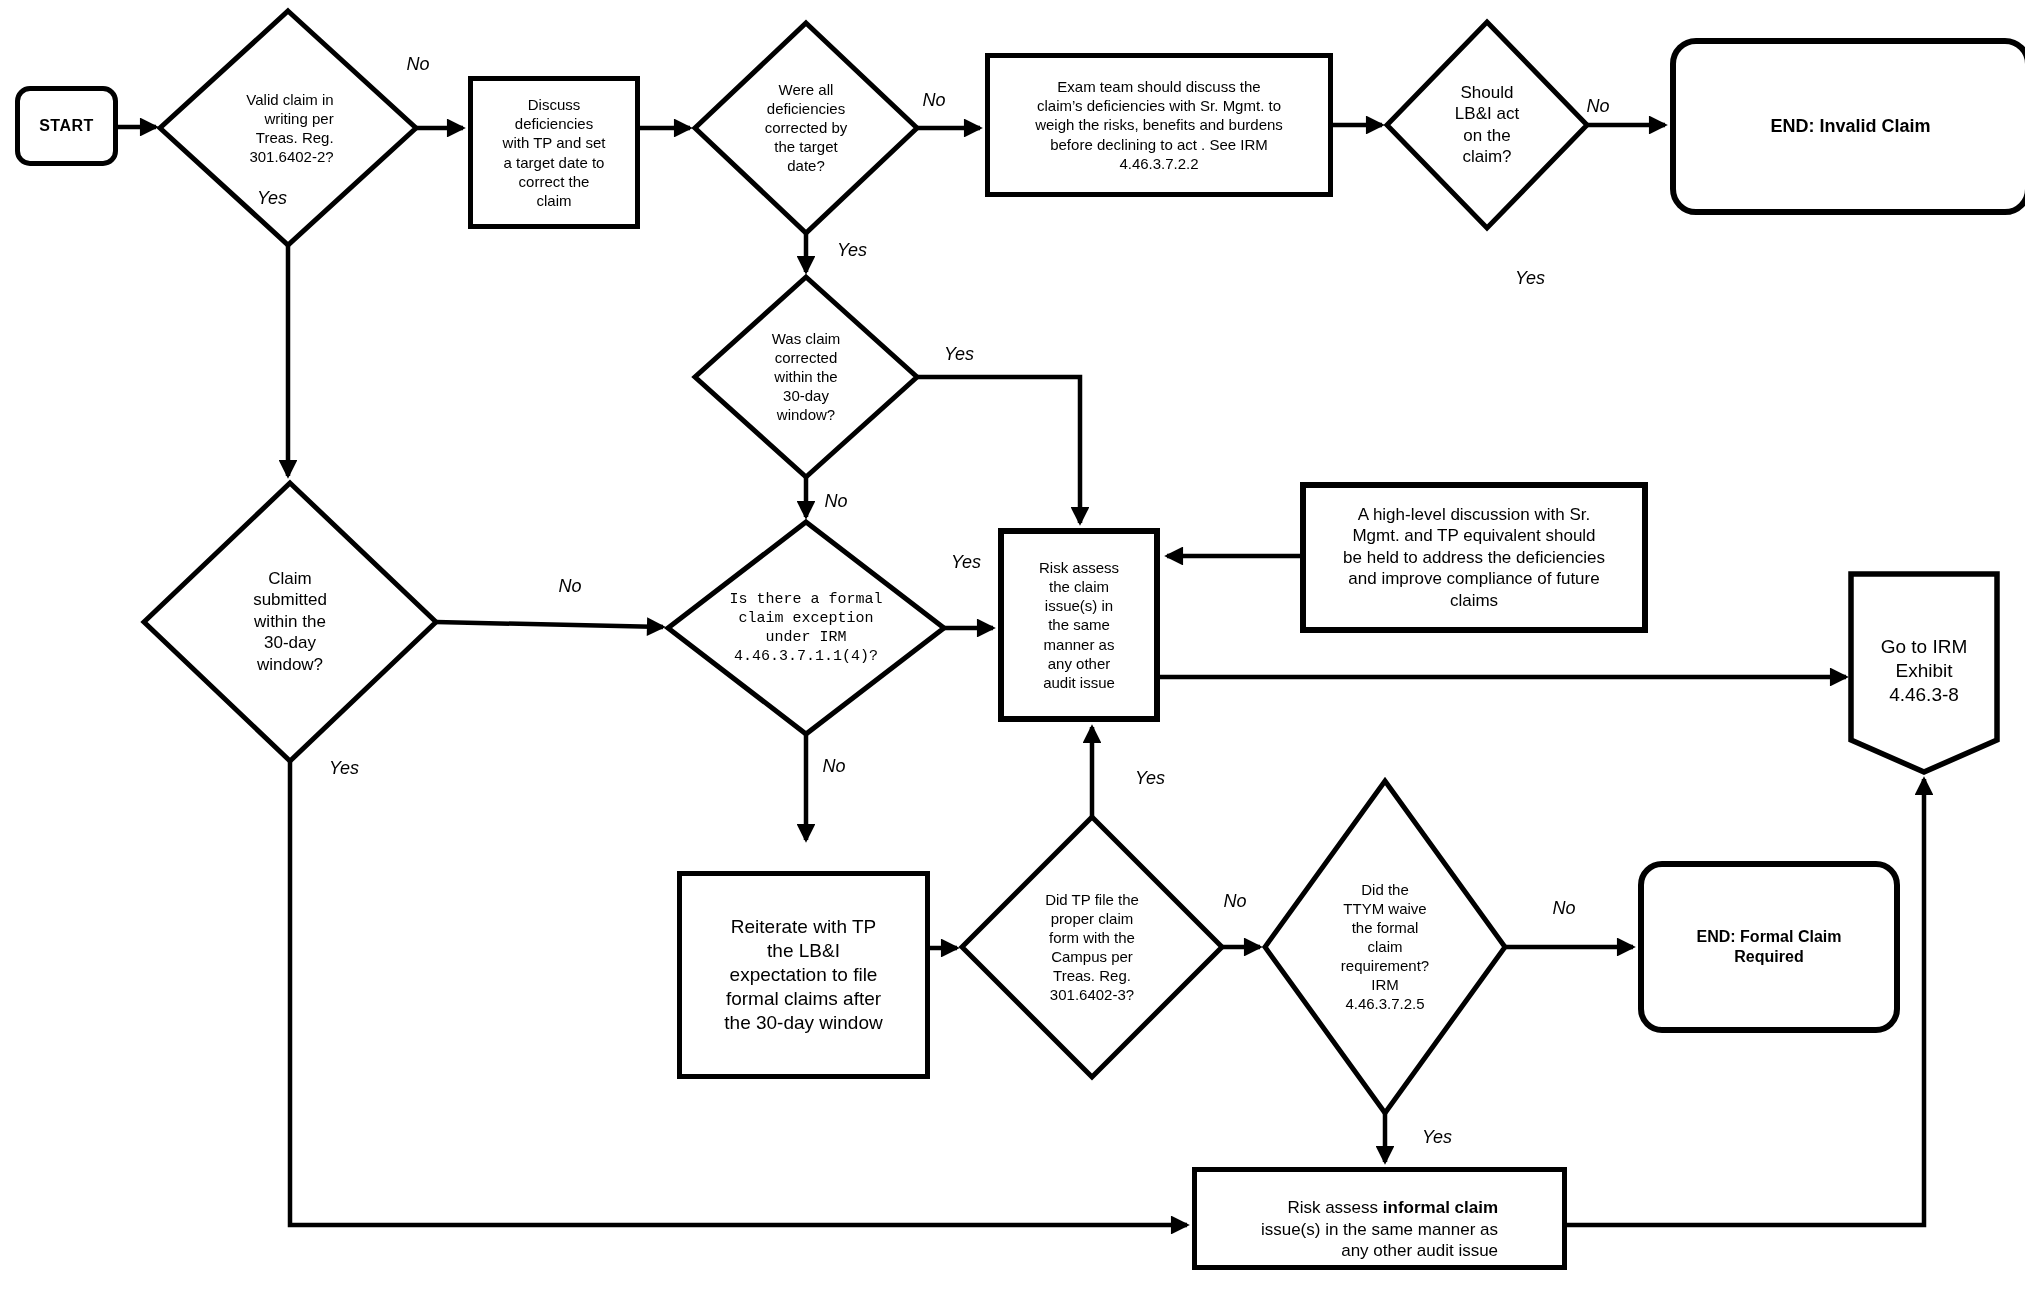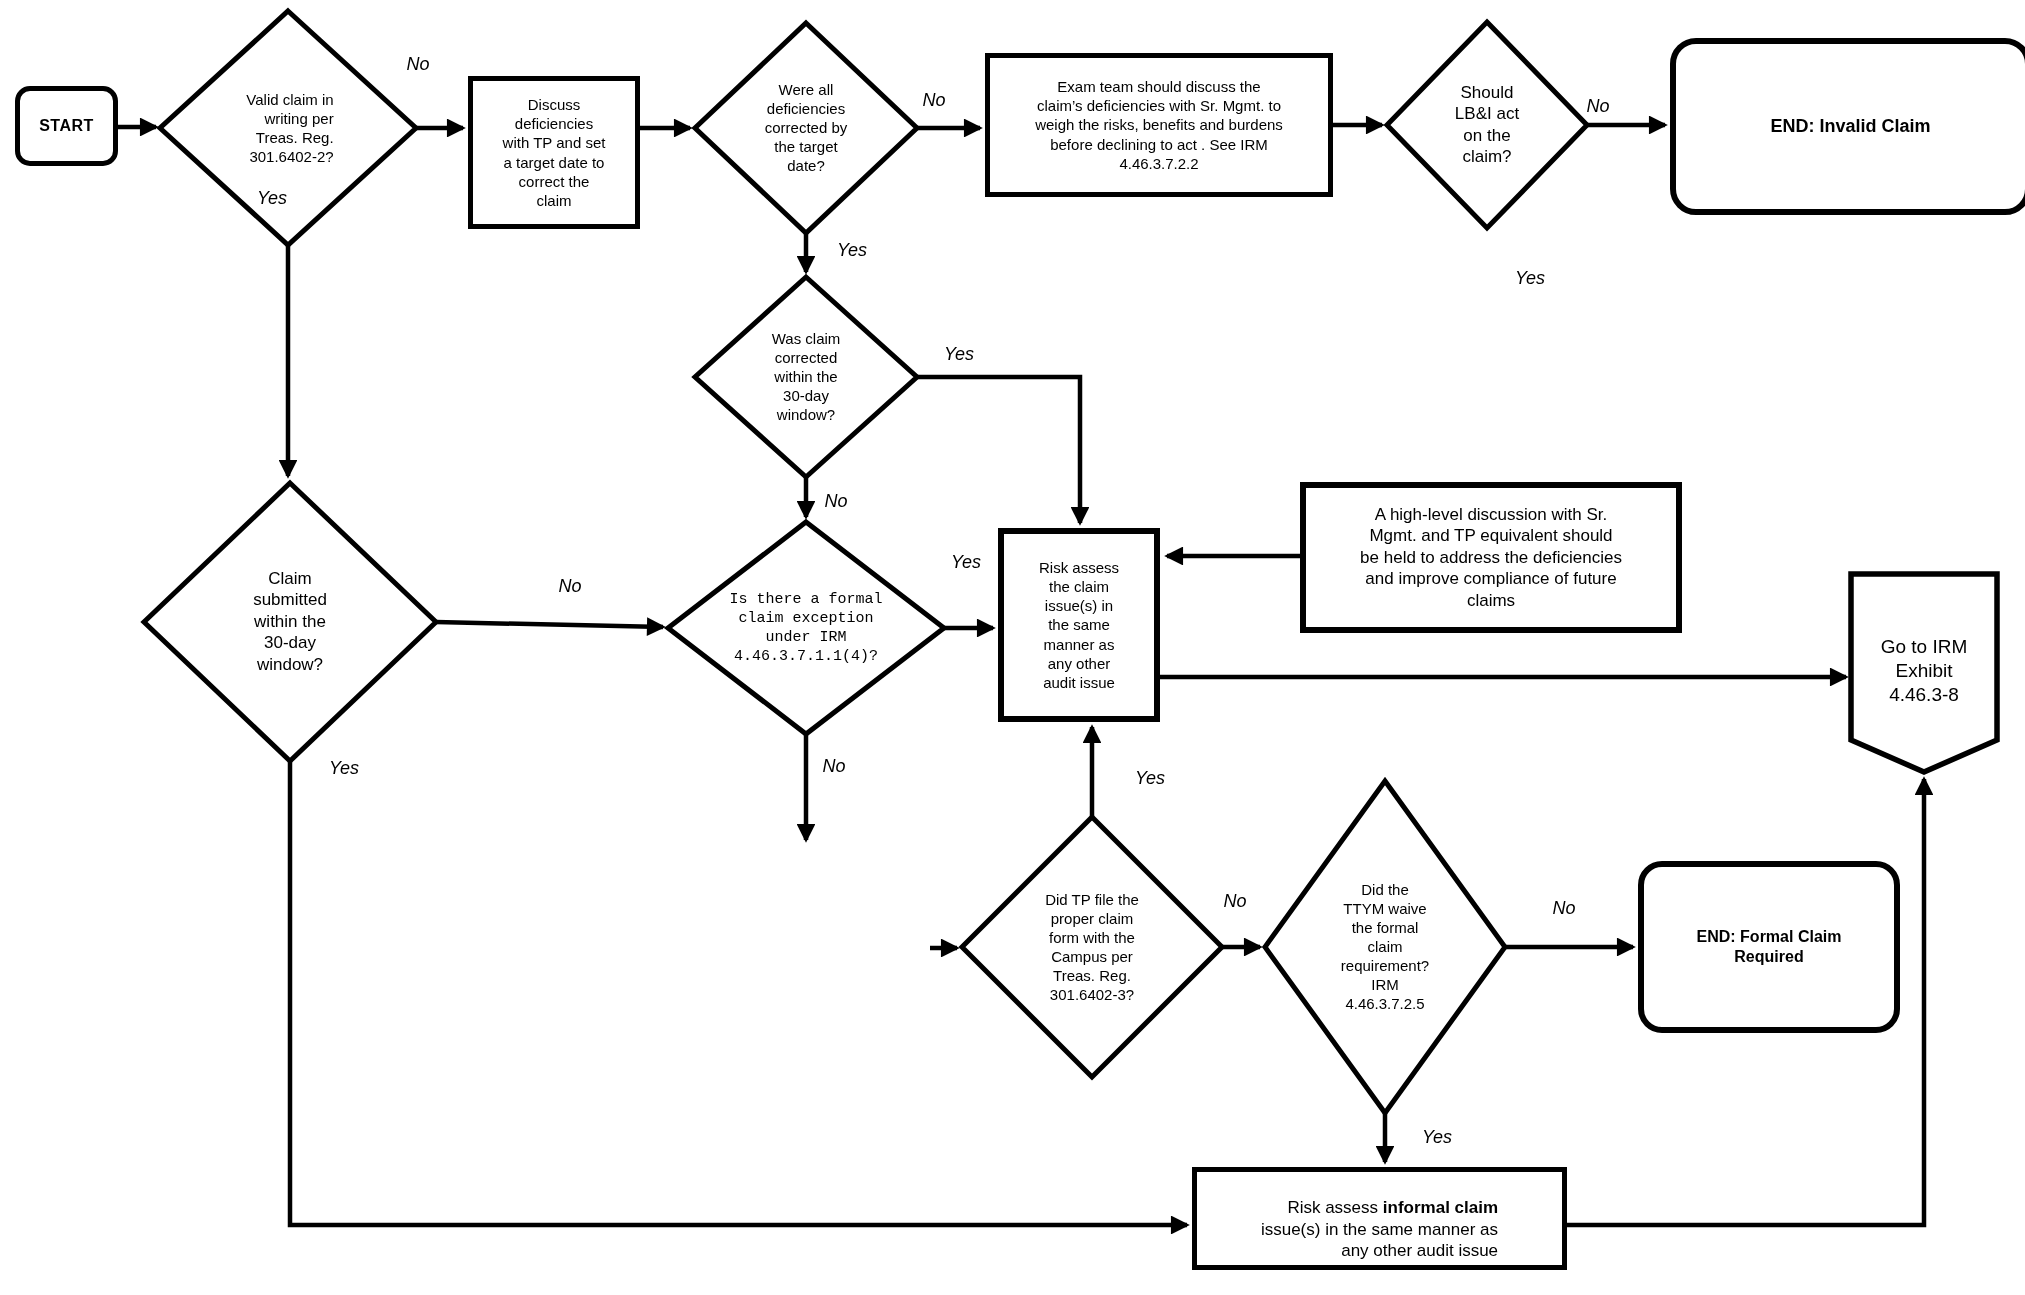--- a/index.html
+++ b/index.html
@@ -114,28 +114,35 @@
   <div class="node f15" style="left:998px;top:528px;width:162px;height:194px;border-width:6px;">
     <span>Risk assess
 the claim
 issue(s) in
 the same
 manner as
 any other
 audit issue</span>
   </div>
 
-  <div class="node f17" style="left:1300px;top:482px;width:382px;height:151px;border-width:6px;">
+  <div class="node f17" style="left:1300px;top:482px;width:348px;height:151px;border-width:6px;">
     <span>A high-level discussion with Sr.
 Mgmt. and TP equivalent should
 be held to address the deficiencies
 and improve compliance of future
 claims</span>
   </div>
 
+  <div class="node f19" style="left:677px;top:845px;width:253px;height:208px;">
+    <span>Reiterate with TP
+the LB&amp;I
+expectation to file
+formal claims after
+the 30-day window</span>
+  </div>
 
   <div class="node rounded" style="left:1638px;top:861px;width:262px;height:172px;border-radius:24px;">
     <span class="e2t">END: Formal Claim
 Required</span>
   </div>
 
   <div class="node" style="left:1192px;top:1167px;width:375px;height:103px;">
     <div class="b6wrap">
       <span style="display:inline">Risk assess </span><span style="display:inline" class="bold">informal claim</span><span style="display:inline">
 issue(s) in the same manner as

